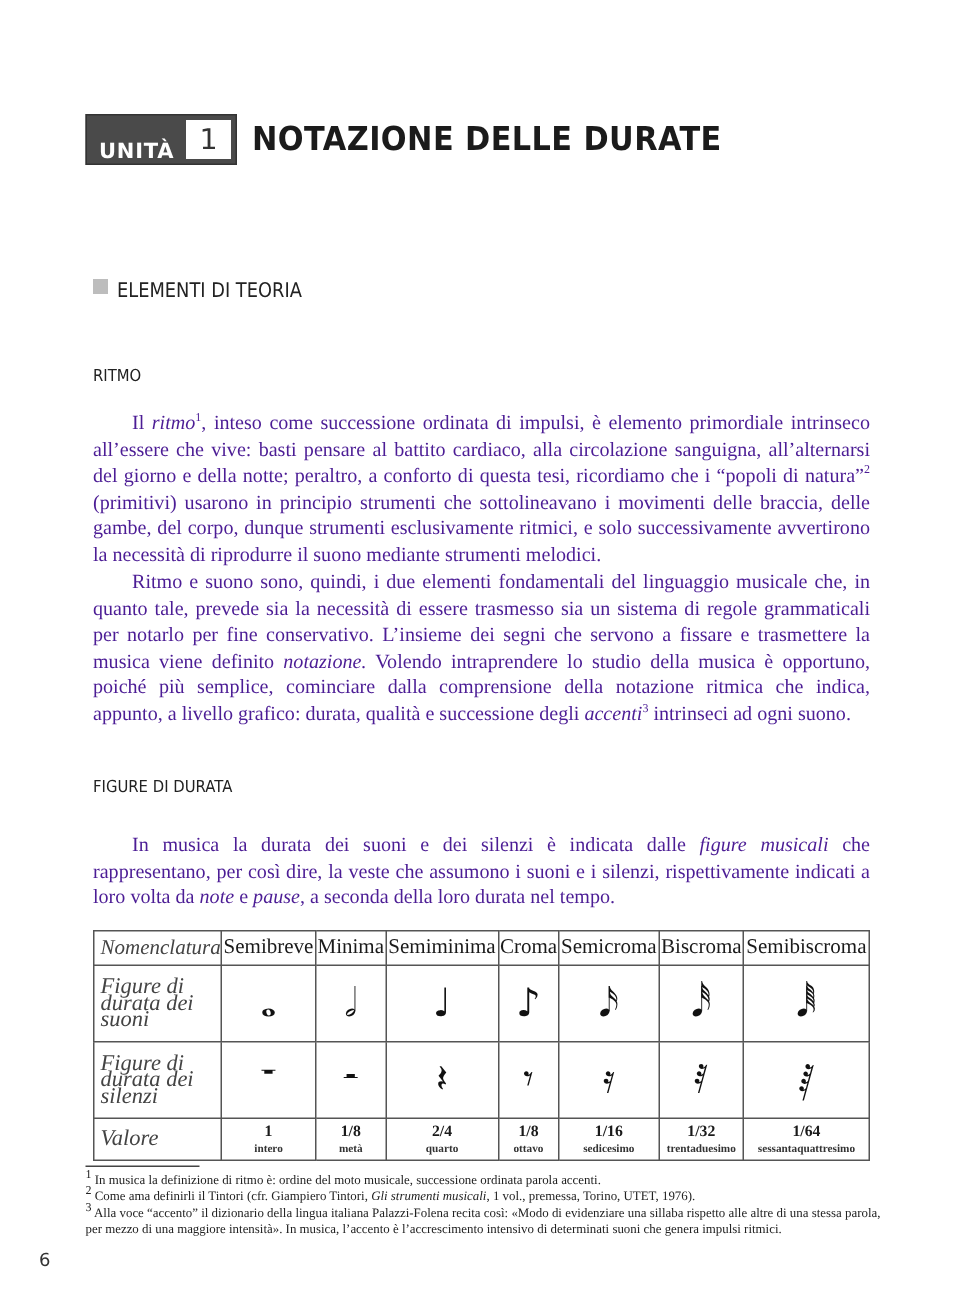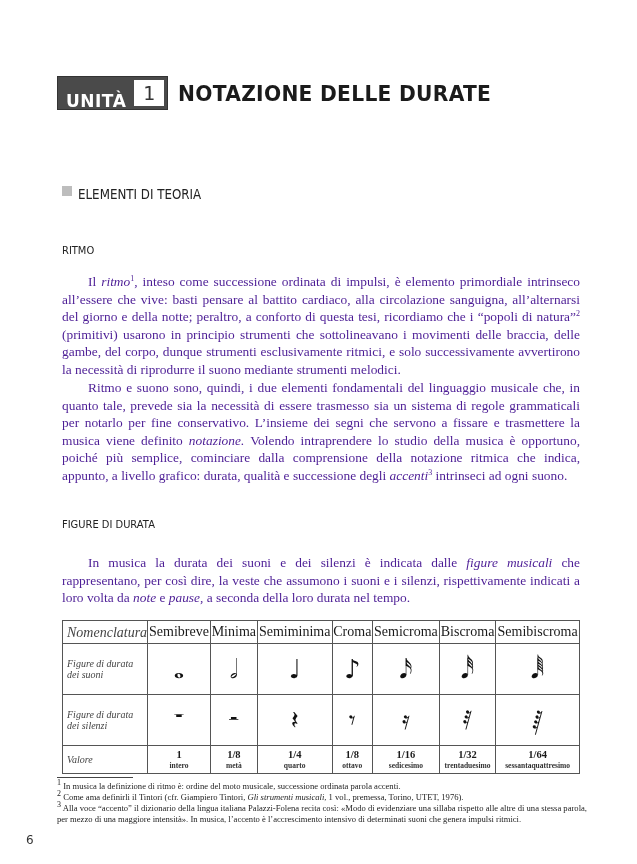--- a/index.html
+++ b/index.html
@@ -1,37 +1,37 @@
 <!DOCTYPE html>
 <html><head>
 <meta charset="utf-8">
 <style>
   html, body { margin:0; padding:0; background:#ffffff; }
   body { width:637px; height:864px; position:relative; overflow:hidden; color:#1a1a1a; }
 
   .unit-header { position:absolute; left:57px; top:77px; height:32px; display:flex; align-items:center; }
   .unit-box { background:#4a4a4a; color:#fff; height:32px; display:flex; align-items:center; padding:0 0 0 8px; border:1px solid #333; }
-  .unit-label { font-family:"DejaVu Sans", sans-serif; font-weight:bold; font-size:17px; letter-spacing:0.5px; margin-right:8px;margin-top:16px; }
+  .unit-label { font-family:"DejaVu Sans", sans-serif; font-weight:bold; font-size:14px; letter-spacing:0.5px; margin-right:8px;margin-top:16px; }
   .unit-num { background:#fff; color:#333; height:26px; width:30px; display:flex; align-items:center; justify-content:center; font-family:"DejaVu Sans", sans-serif; font-size:19px; margin-right:3px; }
   .unit-title { font-family:"DejaVu Sans", sans-serif; font-weight:bold; font-size:22px; color:#1b1b1b; margin-left:10px; letter-spacing:0.3px; transform:scaleX(0.92); transform-origin:left center; white-space:nowrap; }
 
   .section-head { position:absolute; left:62px; top:186px; display:flex; }
   .sq { width:10px; height:10px; background:#bdbdbd; margin-right:6px; }
   .section-title { font-family:"DejaVu Sans", sans-serif; font-size:13.5px; color:#222; transform:scaleX(0.88); transform-origin:left center; white-space:nowrap; }
 
   .sub { position:absolute; left:62px; font-family:"DejaVu Sans", sans-serif; font-size:11px; color:#222; transform:scaleX(0.9); transform-origin:left center; white-space:nowrap; }
 
   .para { position:absolute; left:62px; width:518px; font-family:"Liberation Serif", serif; font-size:13.4px; line-height:17.6px; text-align:justify; color:#4c1d95; margin:0; }
   .para .ind { display:inline-block; width:26px; }
   .para i { font-style:italic; }
   sup { font-size:8px; line-height:0; }
 
   table.dur { position:absolute; left:62px; top:620px; width:518px; border-collapse:collapse; font-family:"Liberation Serif", serif; }
   table.dur td { border:1px solid #555; text-align:center; vertical-align:middle; padding:0; }
-  table.dur td.rowhead { text-align:left; font-style:italic; font-size:10px; color:#444; padding-left:4px; width:60px; line-height:11px; }
+  table.dur td.rowhead { text-align:left; font-style:italic; font-size:15px; color:#444; padding-left:4px; width:60px; line-height:11px; }
   table.dur tr.hdr td { height:22px; font-weight:normal; font-size:14px; }
   table.dur tr.notes td { height:50px; }
   table.dur tr.rests td { height:50px; }
   table.dur tr.vals td { height:27px; }
   .vnum { font-weight:bold; font-size:10.5px; line-height:12px; display:block; }
   .vname { font-size:7.5px; line-height:9px; display:block; font-weight:bold; color:#333; }
   .glyph { font-family:"DejaVu Sans", sans-serif; font-size:26px; line-height:30px; color:#111; }
 
   .fn-rule { position:absolute; left:57px; top:777px; width:76px; height:1px; background:#444; }
   .fn { position:absolute; left:57px; width:530px; font-family:"Liberation Serif", serif; font-size:8.6px; line-height:10.5px; color:#222; text-align:justify; margin:0; }
@@ -99,21 +99,21 @@
     <td class="rowhead">Valore</td>
     <td>
           <span class="vnum">1</span>
           <span class="vname">intero</span>
         </td>
     <td>
           <span class="vnum">1/8</span>
           <span class="vname">metà</span>
         </td>
     <td>
-          <span class="vnum">1/4</span>
+          <span class="vnum">2/4</span>
           <span class="vname">quarto</span>
         </td>
     <td>
           <span class="vnum">1/8</span>
           <span class="vname">ottavo</span>
         </td>
     <td>
           <span class="vnum">1/16</span>
           <span class="vname">sedicesimo</span>
         </td>

